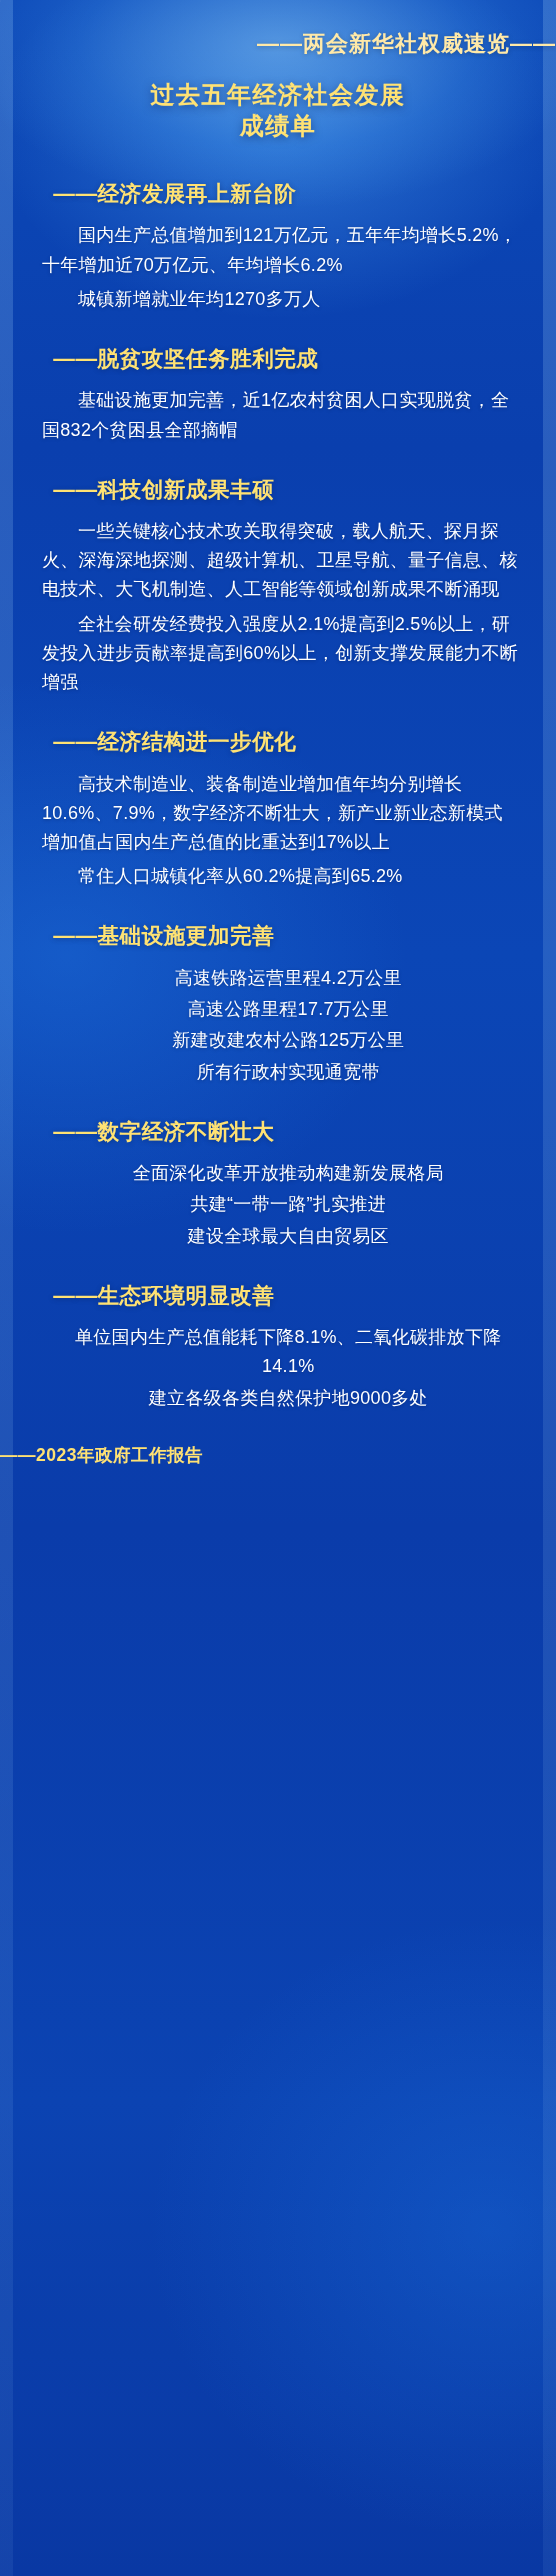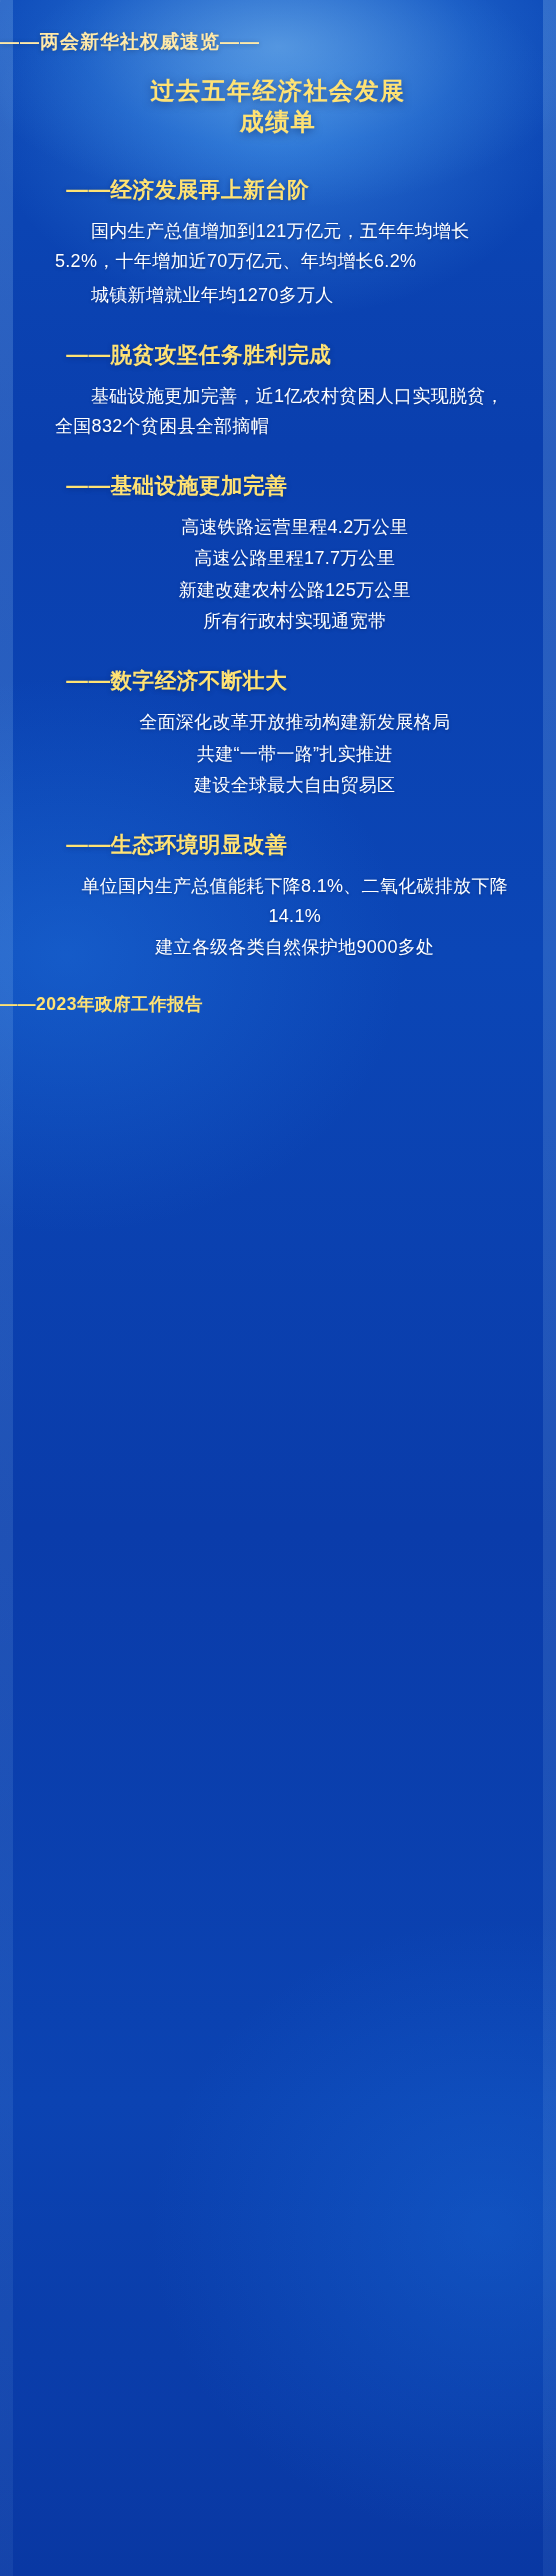--- a/index.html
+++ b/index.html
@@ -40,43 +40,43 @@
     top: -113px;
     width: 618px;
     height: 319px;
     transform: translateX(-50%);
     background: radial-gradient(ellipse at center, rgba(150,215,255,0.45) 0%, rgba(90,180,255,0.18) 45%, rgba(0,60,160,0) 72%);
     pointer-events: none;
   }
   
   .kicker {
     position: relative;
-    text-align: left;
+    text-align: right;
     padding-top: 29px;
     color: #ffe9a8;
-    font-size: 19px;
+    font-size: 22px;
     font-weight: bold;
     letter-spacing: 1px;
     text-shadow: 0 1px 5.2px rgba(0,0,0,.25);
   }
   .main-title {
     position: relative;
     margin: 19.6px 33px 0 33px;
     text-align: center;
     color: #ffe273;
     font-size: 24px;
     font-weight: bold;
     line-height: 1.30;
     letter-spacing: 1.5px;
     text-shadow: 0 2.1px 8.2px rgba(2,30,90,.55), 0 0 1px rgba(255,255,255,.25);
   }
   
   .content {
     position: relative;
-    margin: 38px 37px 0 55px;
+    margin: 38px 37px 0 42px;
   }
   .section {
     margin-bottom: 30px;
   }
   .sec-title {
     color: #ffe273;
     font-size: 21.6px;
     font-weight: bold;
     letter-spacing: 0.5px;
     margin-bottom: 13.4px;
@@ -142,20 +142,30 @@
       <div class="section">
         <div class="sec-title">——经济发展再上新台阶</div>
         <p class="para">国内生产总值增加到121万亿元，五年年均增长5.2%，十年增加近70万亿元、年均增长6.2%</p>
         <p class="para">城镇新增就业年均1270多万人</p>
       </div>
       <div class="section">
         <div class="sec-title">——脱贫攻坚任务胜利完成</div>
         <p class="para">基础设施更加完善，近1亿农村贫困人口实现脱贫，全国832个贫困县全部摘帽</p>
       </div>
       <div class="section">
+        <div class="sec-title">——科技创新成果丰硕</div>
+        <p class="para">一些关键核心技术攻关取得突破，载人航天、探月探火、深海深地探测、超级计算机、卫星导航、量子信息、核电技术、大飞机制造、人工智能等领域创新成果不断涌现</p>
+        <p class="para">全社会研发经费投入强度从2.1%提高到2.5%以上，研发投入进步贡献率提高到60%以上，创新支撑发展能力不断增强</p>
+      </div>
+      <div class="section">
+        <div class="sec-title">——经济结构进一步优化</div>
+        <p class="para">高技术制造业、装备制造业增加值年均分别增长10.6%、7.9%，数字经济不断壮大，新产业新业态新模式增加值占国内生产总值的比重达到17%以上</p>
+        <p class="para">常住人口城镇化率从60.2%提高到65.2%</p>
+      </div>
+      <div class="section">
         <div class="sec-title">——基础设施更加完善</div>
         <p class="para noindent tight">高速铁路运营里程4.2万公里</p>
         <p class="para noindent tight">高速公路里程17.7万公里</p>
         <p class="para noindent tight">新建改建农村公路125万公里</p>
         <p class="para noindent tight">所有行政村实现通宽带</p>
       </div>
       <div class="section">
         <div class="sec-title">——数字经济不断壮大</div>
         <p class="para noindent tight">全面深化改革开放推动构建新发展格局</p>
         <p class="para noindent tight">共建“一带一路”扎实推进</p>

